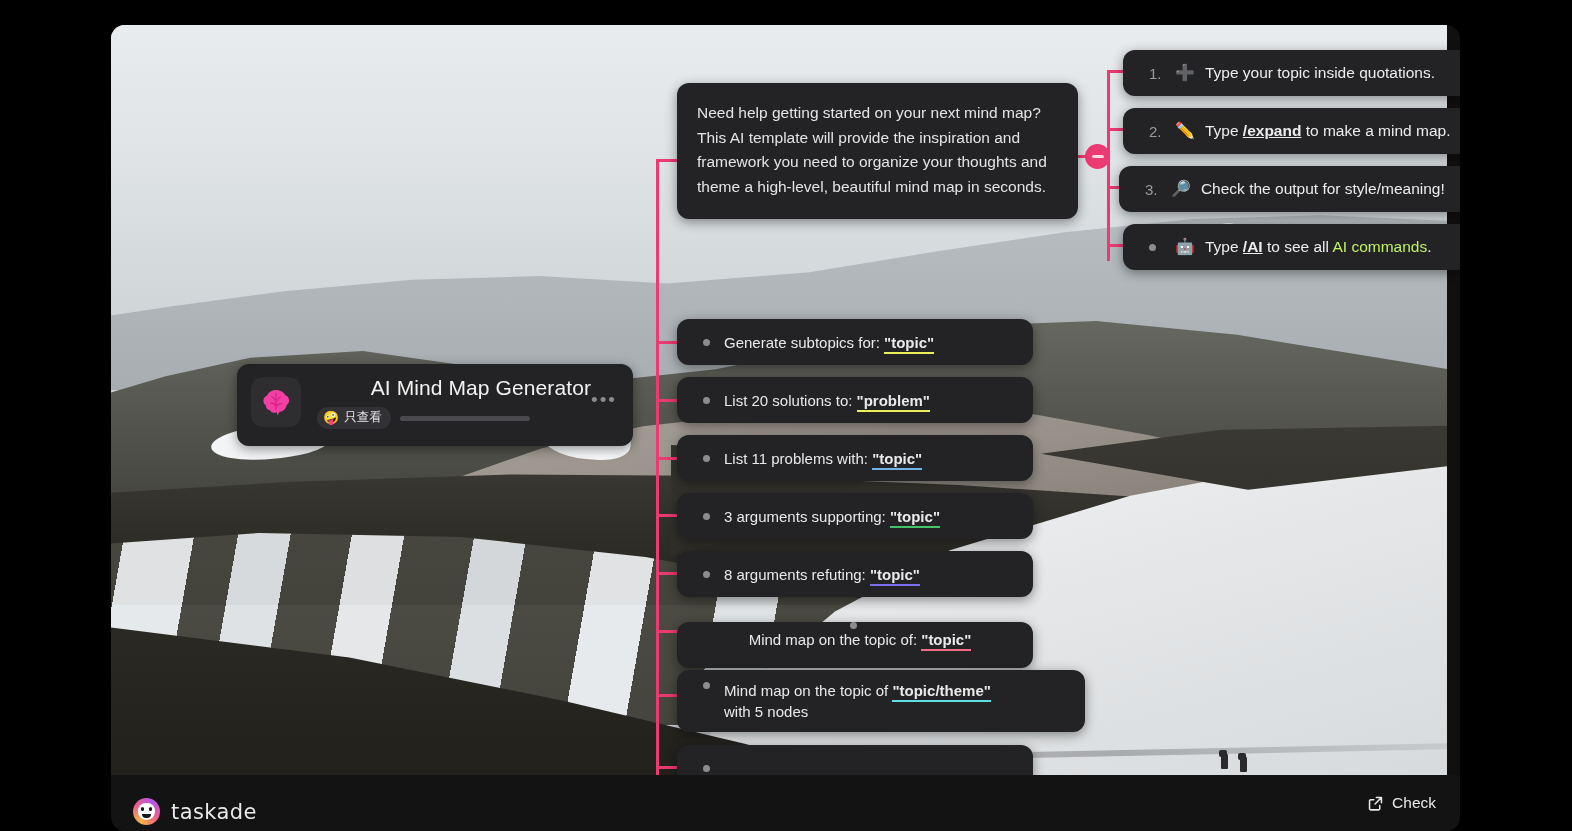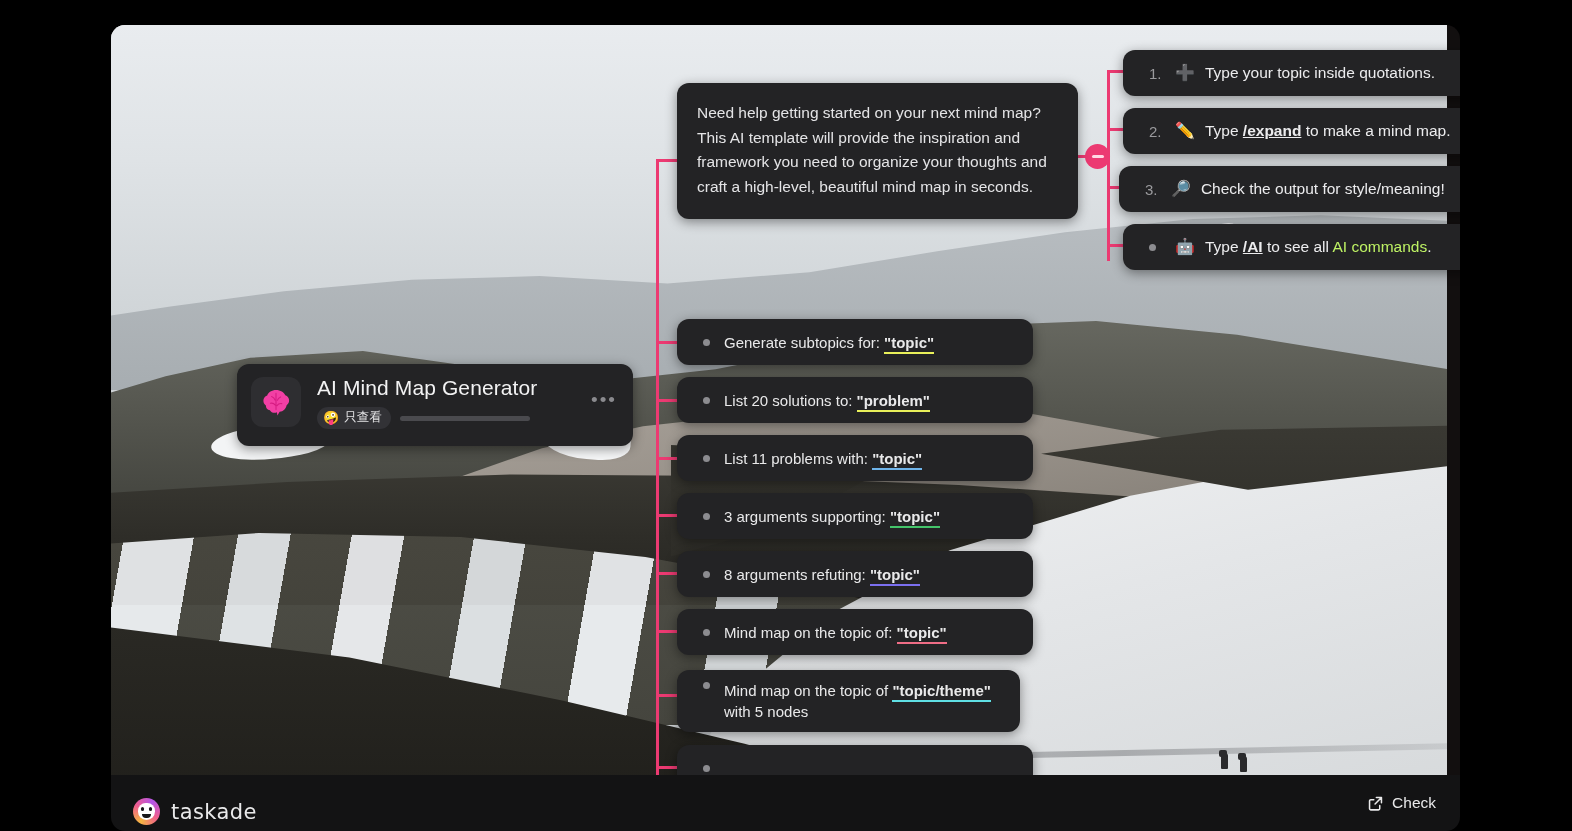--- a/index.html
+++ b/index.html
@@ -213,21 +213,21 @@
   .u-yellow { border-bottom: 2.5px solid #e9f05a; }
   .u-blue   { border-bottom: 2.5px solid #6fb4ea; }
   .u-green  { border-bottom: 2.5px solid #44c46a; }
   .u-purple { border-bottom: 2.5px solid #7b6ff0; }
   .u-pink   { border-bottom: 2.5px solid #ef6d86; }
   .u-cyan   { border-bottom: 2.5px solid #5fdfe4; }
 
   
   .title-card {
     left: 126px; top: 339px; width: 396px; height: 82px;
-    display: flex; align-items: center; padding: 0 16px 6px 14px;
+    display: flex; align-items: center; padding: 0 16px 6px 14px; text-align: right;
   }
   .brain-tile {
     width: 50px; height: 50px; border-radius: 12px;
     background: #2e2e31; display: flex; align-items: center; justify-content: center;
     flex: 0 0 auto; margin-right: 16px;
   }
   .brain-tile svg { display:block; }
   .title-meta { flex: 1 1 auto; min-width: 0; }
   .doc-title {
     font-size: 21px; color: #f2f2f3; letter-spacing: .1px; line-height: 26px;
@@ -336,21 +336,21 @@
     <div class="conn r-stub" style="top:103px"></div>
     <div class="conn r-stub" style="top:161px"></div>
     <div class="conn r-stub" style="top:219px"></div>
     <div class="conn collapse-left-stub"></div>
 
     <button class="collapse-btn">
       <span class="minus"></span>
     </button>
 
     <div class="card desc-card">
-      <span>Need help getting started on your next mind map? This AI template will provide the inspiration and framework you need to organize your thoughts and craft a high-level, beautiful mind map in seconds.</span>
+      <span>Need help getting started on your next mind map? This AI template will provide the inspiration and framework you need to organize your thoughts and theme a high-level, beautiful mind map in seconds.</span>
     </div>
 
     <div class="card step-card" style="left:1012px; top:25px;  width:376px;">
       <span class="step-num">1.</span>
       <span class="step-emoji">➕</span>
       <span class="step-text"><span>Type your topic inside quotations.</span></span>
     </div>
 
     <div class="card step-card" style="left:1012px; top:83px;  width:390px;">
       <span class="step-num">2.</span>
@@ -388,26 +388,26 @@
     <div class="card prompt-card" style="top:468px;">
       <span class="p-bullet"></span>
       <span class="p-text"><span>3 arguments supporting: </span><b class="u-green">"topic"</b></span>
     </div>
 
     <div class="card prompt-card" style="top:526px;">
       <span class="p-bullet"></span>
       <span class="p-text"><span>8 arguments refuting: </span><b class="u-purple">"topic"</b></span>
     </div>
 
-    <div class="card prompt-card" style="top:584px;">
+    <div class="card prompt-card" style="top:597px;flex-direction:column;">
       <span class="p-bullet"></span>
       <span class="p-text"><span>Mind map on the topic of: </span><b class="u-pink">"topic"</b></span>
     </div>
 
-    <div class="card prompt-card tall" style="top:645px; width:343px;">
+    <div class="card prompt-card tall" style="top:645px; width:408px;">
       <span class="p-bullet" style="align-self:flex-start;margin-top:12px;"></span>
       <span class="p-text"><span>Mind map on the topic of </span><b class="u-cyan">"topic/theme"</b><br><span>with 5 nodes</span></span>
     </div>
 
     <div class="card prompt-card" style="top:720px;">
       <span class="p-bullet"></span>
       <span class="p-text"></span>
     </div>
 
     <div class="card title-card">

